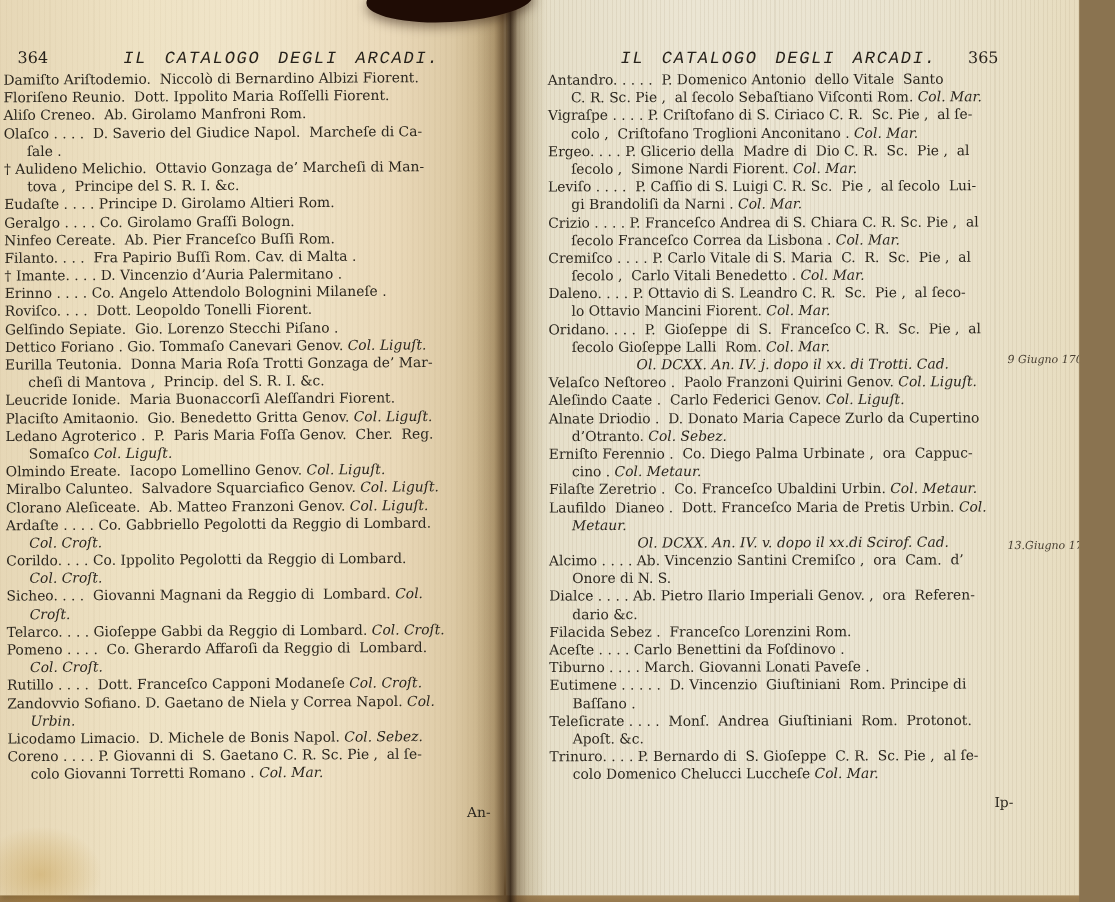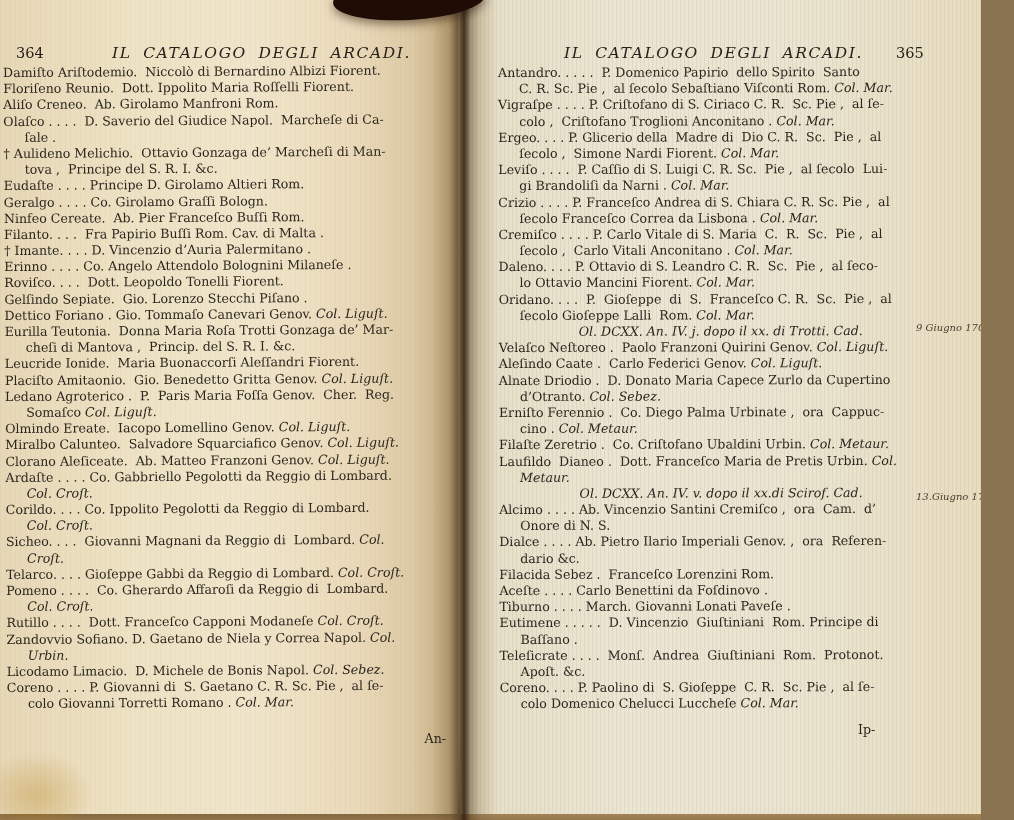--- a/index.html
+++ b/index.html
@@ -38,46 +38,46 @@
     transform:rotate(-3deg);
   }
   .stain{
     position:absolute; left:-18px; bottom:-18px; width:110px; height:86px; z-index:4;
     background:radial-gradient(ellipse at center, rgba(186,138,44,0.38) 0%, rgba(186,138,44,0.16) 45%, rgba(186,138,44,0) 72%);
   }
   
   .running-head{position:absolute; top:44px; left:0; right:0; height:20px; font-size:15.5px;}
   .head-title{
     position:absolute; font-style:italic; letter-spacing:1.6px; word-spacing:5px;
-    color:#26211a; white-space:nowrap;
+    color:#26211a; white-space:nowrap;font-family:Liberation Mono, monospace;
   }
   .page-left .head-title{left:112px; top:0;}
   .page-right .head-title{left:104px; top:0;}
   .head-num{position:absolute; top:1px; font-size:14.5px; color:#26211a;}
   .page-left .head-num{left:16px;}
-  .page-right .head-num{left:436px;}
+  .page-right .head-num{left:420px;}
   
   .entries{
     position:absolute; top:65px; font-size:12.6px; line-height:16.18px;
     color:#2b261e;
   }
   .page-left .entries{left:3px; width:446px; transform:rotate(-0.35deg); transform-origin:0 0;}
   .page-right .entries{left:38px; width:444px; transform:rotate(-0.15deg); transform-origin:0 0;}
   .entry{margin:0; padding:0;}
   .line{display:block; white-space:pre;}
   .line.cont{padding-left:21px;}
   .entry.center{text-align:center;}
   .entry.center .line{white-space:pre;}
   .ital{font-style:italic;}
   
   .catchword{
     position:absolute; font-size:12.6px; color:#2b261e; z-index:2;
   }
   .page-left .catchword{top:731px; right:12px;}
-  .page-right .catchword{top:722px; left:398px;}
+  .page-right .catchword{top:722px; left:444px;}
   
   .margin-note{
     position:absolute; left:456px; width:95px; font-size:10px; font-style:italic;
     color:#463d30; white-space:nowrap; z-index:2;
   }
   .note-1{top:322px;}
   .note-2{top:491px;}
 </style>
 </head>
 <body>
@@ -194,42 +194,42 @@
     <div class="catchword">An-</div>
   </div>
 
   <div class="page page-right">
     <div class="running-head">
       <span class="head-title">IL CATALOGO DEGLI ARCADI.</span>
       <span class="head-num">365</span>
     </div>
     <div class="entries" id="right-entries">
         <p class="entry">
-          <span class="line"><span>Antandro. . . . .  P. Domenico Papirio  dello Spirito  Santo</span></span>
+          <span class="line"><span>Antandro. . . . .  P. Domenico Antonio  dello Vitale  Santo</span></span>
           <span class="line cont"><span>C. R. Sc. Pie ,  al ſecolo Sebaſtiano Viſconti Rom.</span><span class="ital"> Col. Mar.</span></span>
         </p>
         <p class="entry">
           <span class="line"><span>Vigraſpe . . . . P. Criſtofano di S. Ciriaco C. R.  Sc. Pie ,  al ſe-</span></span>
           <span class="line cont"><span>colo ,  Criſtofano Troglioni Anconitano .</span><span class="ital"> Col. Mar.</span></span>
         </p>
         <p class="entry">
           <span class="line"><span>Ergeo. . . . P. Glicerio della  Madre di  Dio C. R.  Sc.  Pie ,  al</span></span>
           <span class="line cont"><span>ſecolo ,  Simone Nardi Fiorent.</span><span class="ital"> Col. Mar.</span></span>
         </p>
         <p class="entry">
           <span class="line"><span>Leviſo . . . .  P. Caſſio di S. Luigi C. R. Sc.  Pie ,  al ſecolo  Lui-</span></span>
           <span class="line cont"><span>gi Brandoliſi da Narni .</span><span class="ital"> Col. Mar.</span></span>
         </p>
         <p class="entry">
           <span class="line"><span>Crizio . . . . P. Franceſco Andrea di S. Chiara C. R. Sc. Pie ,  al</span></span>
           <span class="line cont"><span>ſecolo Franceſco Correa da Lisbona .</span><span class="ital"> Col. Mar.</span></span>
         </p>
         <p class="entry">
           <span class="line"><span>Cremiſco . . . . P. Carlo Vitale di S. Maria  C.  R.  Sc.  Pie ,  al</span></span>
-          <span class="line cont"><span>ſecolo ,  Carlo Vitali Anconitano .</span><span class="ital"> Col. Mar.</span></span>
+          <span class="line cont"><span>ſecolo ,  Carlo Vitali Benedetto .</span><span class="ital"> Col. Mar.</span></span>
         </p>
         <p class="entry">
           <span class="line"><span>Daleno. . . . P. Ottavio di S. Leandro C. R.  Sc.  Pie ,  al ſeco-</span></span>
           <span class="line cont"><span>lo Ottavio Mancini Fiorent.</span><span class="ital"> Col. Mar.</span></span>
         </p>
         <p class="entry">
           <span class="line"><span>Oridano. . . .  P.  Gioſeppe  di  S.  Franceſco C. R.  Sc.  Pie ,  al</span></span>
           <span class="line cont"><span>ſecolo Gioſeppe Lalli  Rom.</span><span class="ital"> Col. Mar.</span></span>
         </p>
         <p class="entry center">
@@ -243,21 +243,21 @@
         </p>
         <p class="entry">
           <span class="line"><span>Alnate Driodio .  D. Donato Maria Capece Zurlo da Cupertino</span></span>
           <span class="line cont"><span>d’Otranto.</span><span class="ital"> Col. Sebez.</span></span>
         </p>
         <p class="entry">
           <span class="line"><span>Erniſto Ferennio .  Co. Diego Palma Urbinate ,  ora  Cappuc-</span></span>
           <span class="line cont"><span>cino .</span><span class="ital"> Col. Metaur.</span></span>
         </p>
         <p class="entry">
-          <span class="line"><span>Filaſte Zeretrio .  Co. Criſtofano Ubaldini Urbin.</span><span class="ital"> Col. Metaur.</span></span>
+          <span class="line"><span>Filaſte Zeretrio .  Co. Franceſco Ubaldini Urbin.</span><span class="ital"> Col. Metaur.</span></span>
         </p>
         <p class="entry">
           <span class="line"><span>Laufildo  Dianeo .  Dott. Franceſco Maria de Pretis Urbin.</span><span class="ital"> Col.</span></span>
           <span class="line cont"><span class="ital">Metaur.</span></span>
         </p>
         <p class="entry center">
           <span class="line"><span class="ital">Ol. DCXX. An. IV. v. dopo il xx.di Scirof. Cad.</span></span>
         </p>
         <p class="entry">
           <span class="line"><span>Alcimo . . . . Ab. Vincenzio Santini Cremiſco ,  ora  Cam.  d’</span></span>
@@ -278,21 +278,21 @@
         </p>
         <p class="entry">
           <span class="line"><span>Eutimene . . . . .  D. Vincenzio  Giuſtiniani  Rom. Principe di</span></span>
           <span class="line cont"><span>Baſſano .</span></span>
         </p>
         <p class="entry">
           <span class="line"><span>Teleſicrate . . . .  Monſ.  Andrea  Giuſtiniani  Rom.  Protonot.</span></span>
           <span class="line cont"><span>Apoſt. &amp;c.</span></span>
         </p>
         <p class="entry">
-          <span class="line"><span>Coreno. . . . P. Paolino di  S. Gioſeppe  C. R.  Sc. Pie ,  al ſe-</span></span>
+          <span class="line"><span>Trinuro. . . . P. Bernardo di  S. Gioſeppe  C. R.  Sc. Pie ,  al ſe-</span></span>
           <span class="line cont"><span>colo Domenico Chelucci Luccheſe </span><span class="ital">Col. Mar.</span></span>
         </p>
       </div>
     <div class="margin-note note-1">9 Giugno 1705.</div>
     <div class="margin-note note-2">13.Giugno 1705.</div>
     <div class="catchword">Ip-</div>
   </div>
 
   <div class="gutter"></div>
   <div class="top-wedge"></div>

